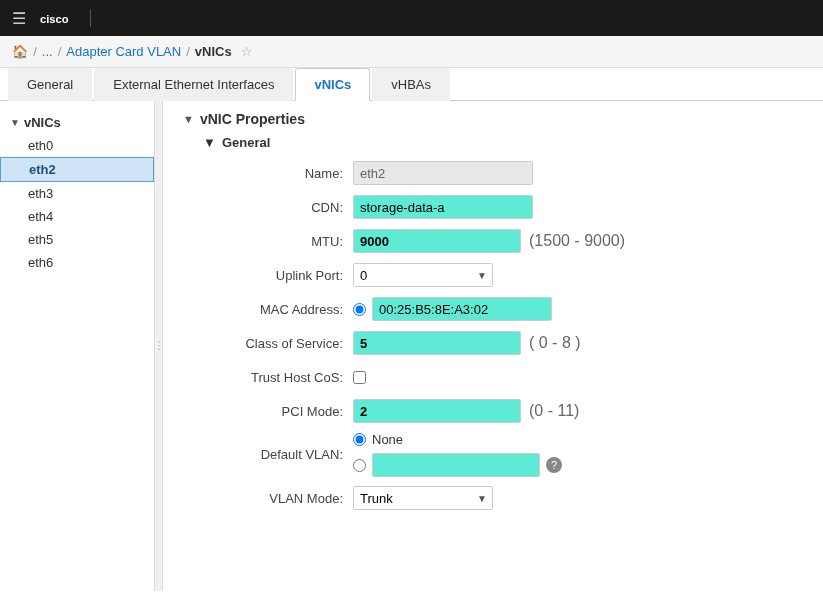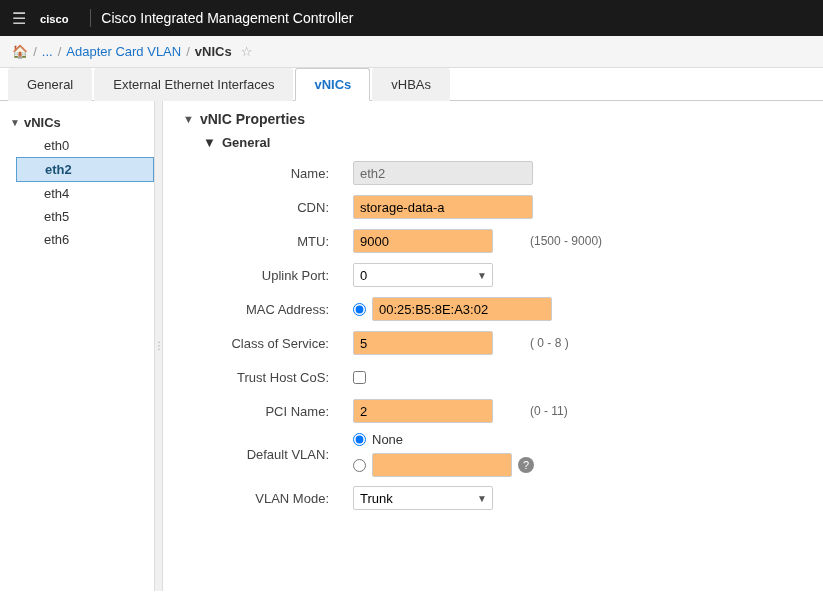--- a/index.html
+++ b/index.html
@@ -101,21 +101,20 @@
       gap: 4px;
       padding: 4px 10px;
       font-weight: bold;
       cursor: pointer;
     }
     .sidebar-group-header .arrow { font-size: 10px; color: #555; }
     .sidebar-item {
       padding: 4px 10px 4px 28px;
       cursor: pointer;
       color: #333;
-      margin-left: 16px;
     }
     .sidebar-item.selected {
       background: #d0e4f7;
       border: 1px solid #5a9fd4;
       color: #1a5276;
       font-weight: bold;
     }
 
     
     .resize-handle {
@@ -163,52 +162,51 @@
     }
     .form-row {
       display: flex;
       align-items: center;
       margin-bottom: 8px;
       min-height: 26px;
     }
     .form-label {
       width: 130px;
       text-align: right;
-      padding-right: 24px;
+      padding-right: 10px;
       color: #444;
       font-size: 13px;
       flex-shrink: 0;
     }
     .form-control-area {
       display: flex;
       align-items: center;
       gap: 8px;
       flex-wrap: wrap;
     }
     .form-input {
       border: 1px solid #ccc;
       background: #f5f5f5;
       padding: 3px 6px;
       font-size: 13px;
       border-radius: 2px;
       height: 24px;
     }
     .form-input.editable {
-      background: #fdba74;
+      background: #5eead4;
     }
     .form-input.readonly {
       background: #e8e8e8;
       color: #666;
     }
     .form-input-wide { width: 180px; }
-    .form-input-medium { width: 140px; }
+    .form-input-medium { width: 168px; font-weight: bold; }
     .form-hint {
       color: #666;
-      font-size: 12px;
-      margin-left: 29px;
+      font-size: 16px;
     }
     .form-select-wrap {
       position: relative;
       display: inline-block;
     }
     .form-select {
       appearance: none;
       -webkit-appearance: none;
       border: 1px solid #ccc;
       background: #fff;
@@ -255,21 +253,20 @@
   </style>
 </head>
 <body>
 
 <div class="top-bar">
   <span class="top-bar-menu-icon">☰</span>
   <svg class="cisco-logo" viewBox="0 0 50 24" fill="white">
     <text x="0" y="18" font-size="14" font-family="Arial" font-weight="bold" fill="white">cisco</text>
   </svg>
   <div class="divider-v"></div>
-  <span class="top-bar-title">Cisco Integrated Management Controller</span>
 </div>
 
 <div class="breadcrumb-bar">
   <span class="home-icon">🏠</span>
   <span class="sep">/</span>
   <span class="bc-link">...</span>
   <span class="sep">/</span>
   <span class="bc-link">Adapter Card VLAN</span>
   <span class="sep">/</span>
   <span class="bc-current">vNICs</span>
@@ -285,20 +282,21 @@
 
 <div class="main-area">
 
   <div class="sidebar">
     <div class="sidebar-group-header">
       <span class="arrow">▼</span>
       <span>vNICs</span>
     </div>
     <div class="sidebar-item">eth0</div>
     <div class="sidebar-item selected">eth2</div>
+    <div class="sidebar-item">eth3</div>
     <div class="sidebar-item">eth4</div>
     <div class="sidebar-item">eth5</div>
     <div class="sidebar-item">eth6</div>
   </div>
 
   <div class="resize-handle">
     <span class="resize-dots">⋮</span>
   </div>
 
   <div class="content-area">
@@ -371,21 +369,21 @@
       </div>
 
       <div class="form-row">
         <div class="form-label">Trust Host CoS:</div>
         <div class="form-control-area">
           <input type="checkbox" class="checkbox-input" style="">
         </div>
       </div>
 
       <div class="form-row">
-        <div class="form-label">PCI Name:</div>
+        <div class="form-label">PCI Mode:</div>
         <div class="form-control-area">
           <input class="form-input form-input-medium editable" type="text" value="2" style="">
           <span class="form-hint">(0 - 11)</span>
         </div>
       </div>
 
       <div class="form-row">
         <div class="form-label">Default VLAN:</div>
         <div class="form-control-area">
           <div class="radio-group">

